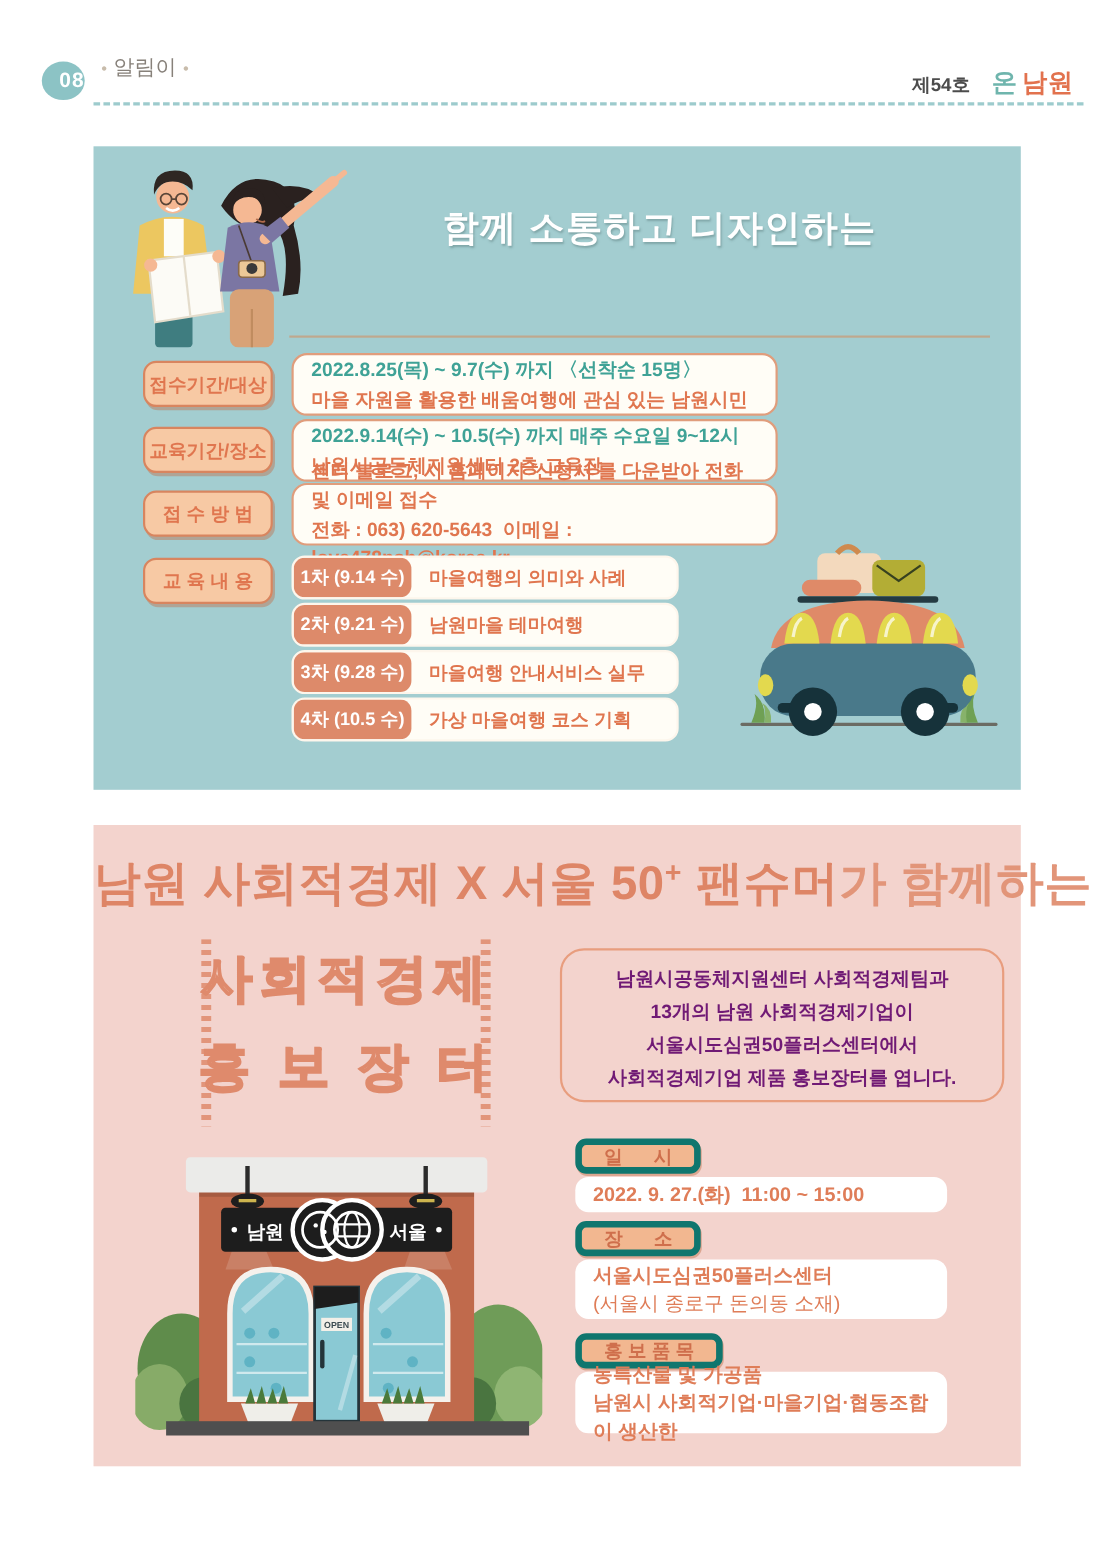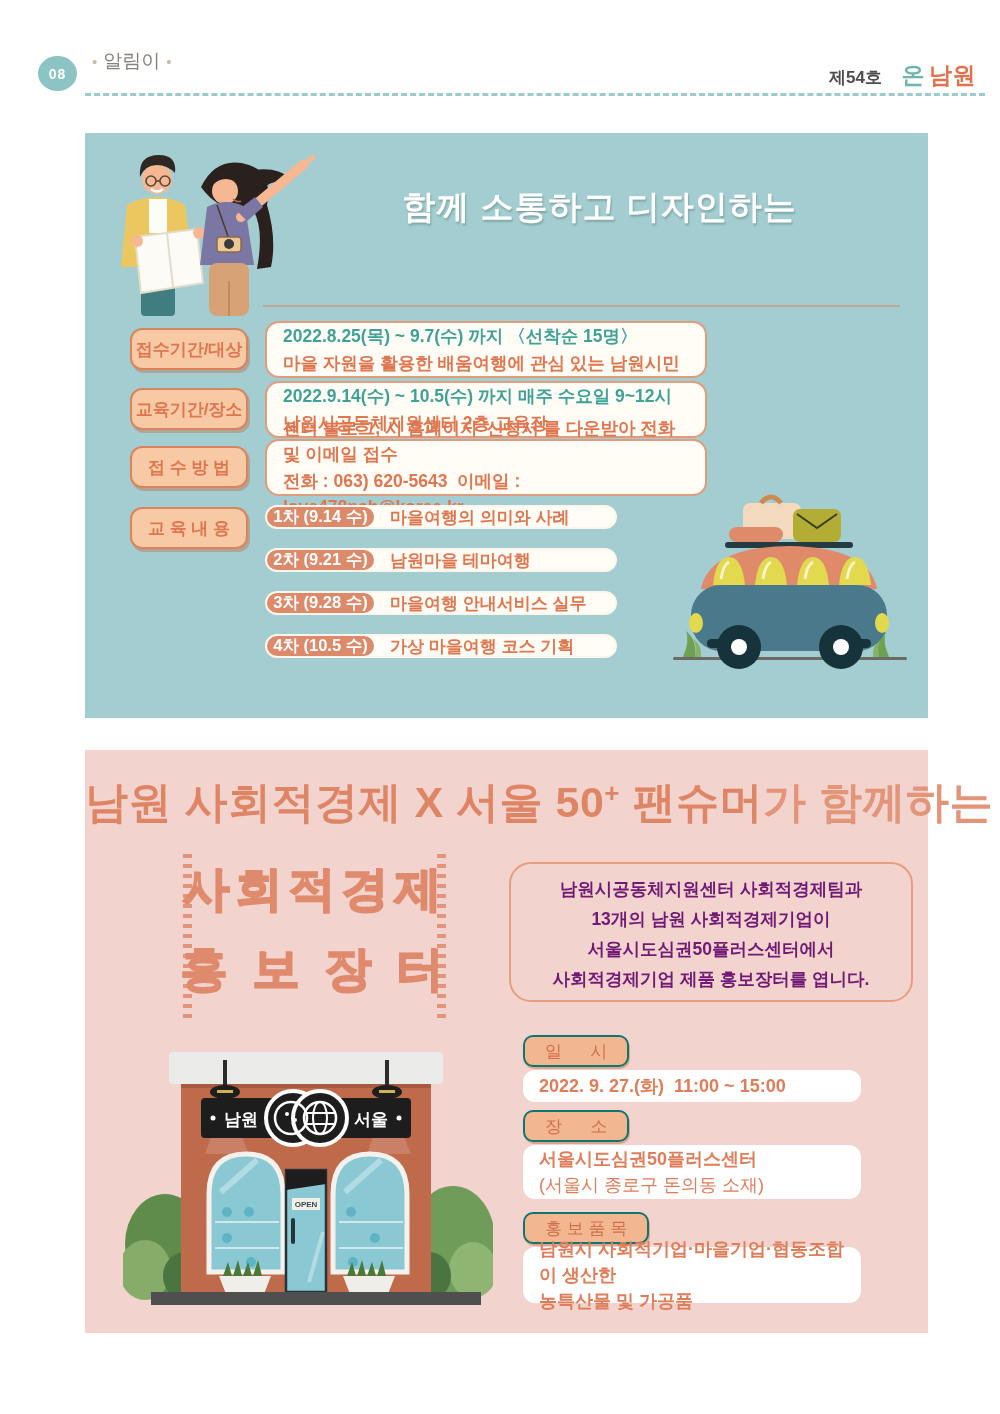--- a/index.html
+++ b/index.html
@@ -1,22 +1,22 @@
 <!DOCTYPE html>
 <html><head>
 <meta charset="utf-8">
 <style>
   * { margin:0; padding:0; box-sizing:border-box; }
   body { background:#ffffff; font-family:"Liberation Sans", sans-serif; }
   .page { position:relative; width:1000px; height:1414px; margin:0 auto; background:#ffffff; overflow:hidden; }
 
   
   .page-badge { position:absolute; left:38px; top:56px; width:39px; height:35px;
-    background:#8cc3c5; border-radius:50%; color:#fff; font-size:14px; font-weight:700;
-    display:flex; align-items:center; justify-content:center; letter-spacing:1px; }
+    background:#8cc3c5; border-radius:50%; color:#fff; font-size:19px; font-weight:700;
+    display:flex; align-items:center; justify-content:flex-end; letter-spacing:1px; }
   .section-label { position:absolute; left:86px; top:48px; font-size:19px; color:#87817a; font-weight:500; }
   .section-label .dot { color:#c8bcab; font-size:15px; margin:0 6px; }
   .issue-no { position:absolute; right:118px; top:66px; font-size:17px; color:#4c4c4c; font-weight:600; }
   .brand-logo { position:absolute; right:24px; top:60px; font-size:23px; font-weight:800; letter-spacing:0.5px; }
   .brand-logo .on { color:#6fb5ad; margin-right:4px; }
   .brand-logo .nw { color:#e2724e; }
   .header-rule { position:absolute; left:85px; right:15px; top:93px; border-top:3px dashed #8cc3c5; opacity:.85; }
 
   
   .poster1 { position:absolute; left:85px; top:133px; width:843px; height:585px; background:#a3cdd0; }
@@ -34,21 +34,21 @@
     color:#e0764f; font-size:17px; font-weight:700; display:flex; align-items:center; justify-content:center;
     box-shadow:2px 3px 0 rgba(190,115,80,.45); white-space:pre; }
   .info-label { position:absolute; left:45px; width:118px; height:42px; }
   .info-box { position:absolute; left:180px; width:442px; height:57px;
     background:#fffdf6; border:2px solid #e09d7c; border-radius:14px; padding:4px 16px;
     display:flex; flex-direction:column; justify-content:center; }
   .info-box .line { font-size:17.5px; font-weight:600; line-height:1.5; white-space:pre-wrap; }
   .line.t { color:#3fa296; font-weight:700; }
   .line.c { color:#e0764f; }
 
-  .sched-row { position:absolute; left:180px; width:352px; height:24px; display:flex;
+  .sched-row { position:absolute; left:180px; width:352px; height:40px; display:flex;
     border-radius:12px; overflow:hidden; border:2px solid #fdf6ec; background:#fffdf6; }
   .sched-session { width:107px; background:#dd8a6a; color:#fff; font-size:16.5px; font-weight:700;
     display:flex; align-items:center; justify-content:center; border-radius:0 10px 10px 0; white-space:pre; }
   .sched-topic { flex:1; color:#e0764f; font-size:17px; font-weight:600;
     display:flex; align-items:center; padding-left:16px; white-space:pre; }
   .van { position:absolute; left:588px; top:356px; }
 
   
   .poster2 { position:absolute; left:85px; top:750px; width:843px; height:583px; background:#f3d3cd; }
   .p2-title { position:absolute; left:0; right:0; top:24px; text-align:center;
@@ -58,22 +58,22 @@
   .banner-line { position:absolute; left:95px; width:270px; text-align:center;
     font-size:47px; font-weight:800; letter-spacing:6px;
     color:#f7ddd4; -webkit-text-stroke:2px #df8a6c; white-space:pre; }
   .hatch { position:absolute; width:9px; height:170px; top:104px;
     background:repeating-linear-gradient(to bottom, #df8a6c 0 4px, transparent 4px 10px); opacity:.85; }
   .intro-box { position:absolute; left:424px; top:112px; width:404px; height:140px;
     border:2.5px solid #e89d7e; border-radius:22px; text-align:center; padding-top:10px; }
   .intro-box .iline { color:#701a75; font-size:17.5px; font-weight:600; line-height:30px; white-space:pre; }
 
   .pill2 { position:absolute; left:438px; height:32px; padding:0 20px;
-    background:#f2b790; border:2px solid #0f766e; border-radius:10px;
-    color:#cf6f4c; font-size:17px; font-weight:400; display:flex; align-items:center;
+    background:#f2b790; border:6px solid #0f766e; border-radius:10px;
+    color:#cf6f4c; font-size:17px; font-weight:700; display:flex; align-items:center;
     box-shadow:1px 2px 0 rgba(190,110,70,.45); white-space:pre; }
   .wbox { position:absolute; left:438px; width:338px; background:#ffffff; border-radius:12px;
     padding:5px 16px; display:flex; flex-direction:column; justify-content:center; }
   .wbox .wline { color:#df7d58; font-size:18px; font-weight:700; line-height:1.45; white-space:pre-wrap; }
   .wbox .wline.sub { font-weight:500; }
   .storefront { position:absolute; left:38px; top:282px; }
 </style>
 </head>
 <body>
 
@@ -286,18 +286,18 @@
     </div>
 
     <div class="pill2" style="top:360px">장      소</div>
     <div class="wbox" style="top:395px; height:54px">
       <div class="wline">서울시도심권50플러스센터</div>
       <div class="wline sub">(서울시 종로구 돈의동 소재)</div>
     </div>
 
     <div class="pill2" style="top:462px">홍 보 품 목</div>
     <div class="wbox" style="top:497px; height:56px">
+      <div class="wline">농특산물 및 가공품</div>
       <div class="wline">남원시 사회적기업·마을기업·협동조합이 생산한</div>
-      <div class="wline">농특산물 및 가공품</div>
     </div>
 
   </div>
 </div>
 
 </body></html>

